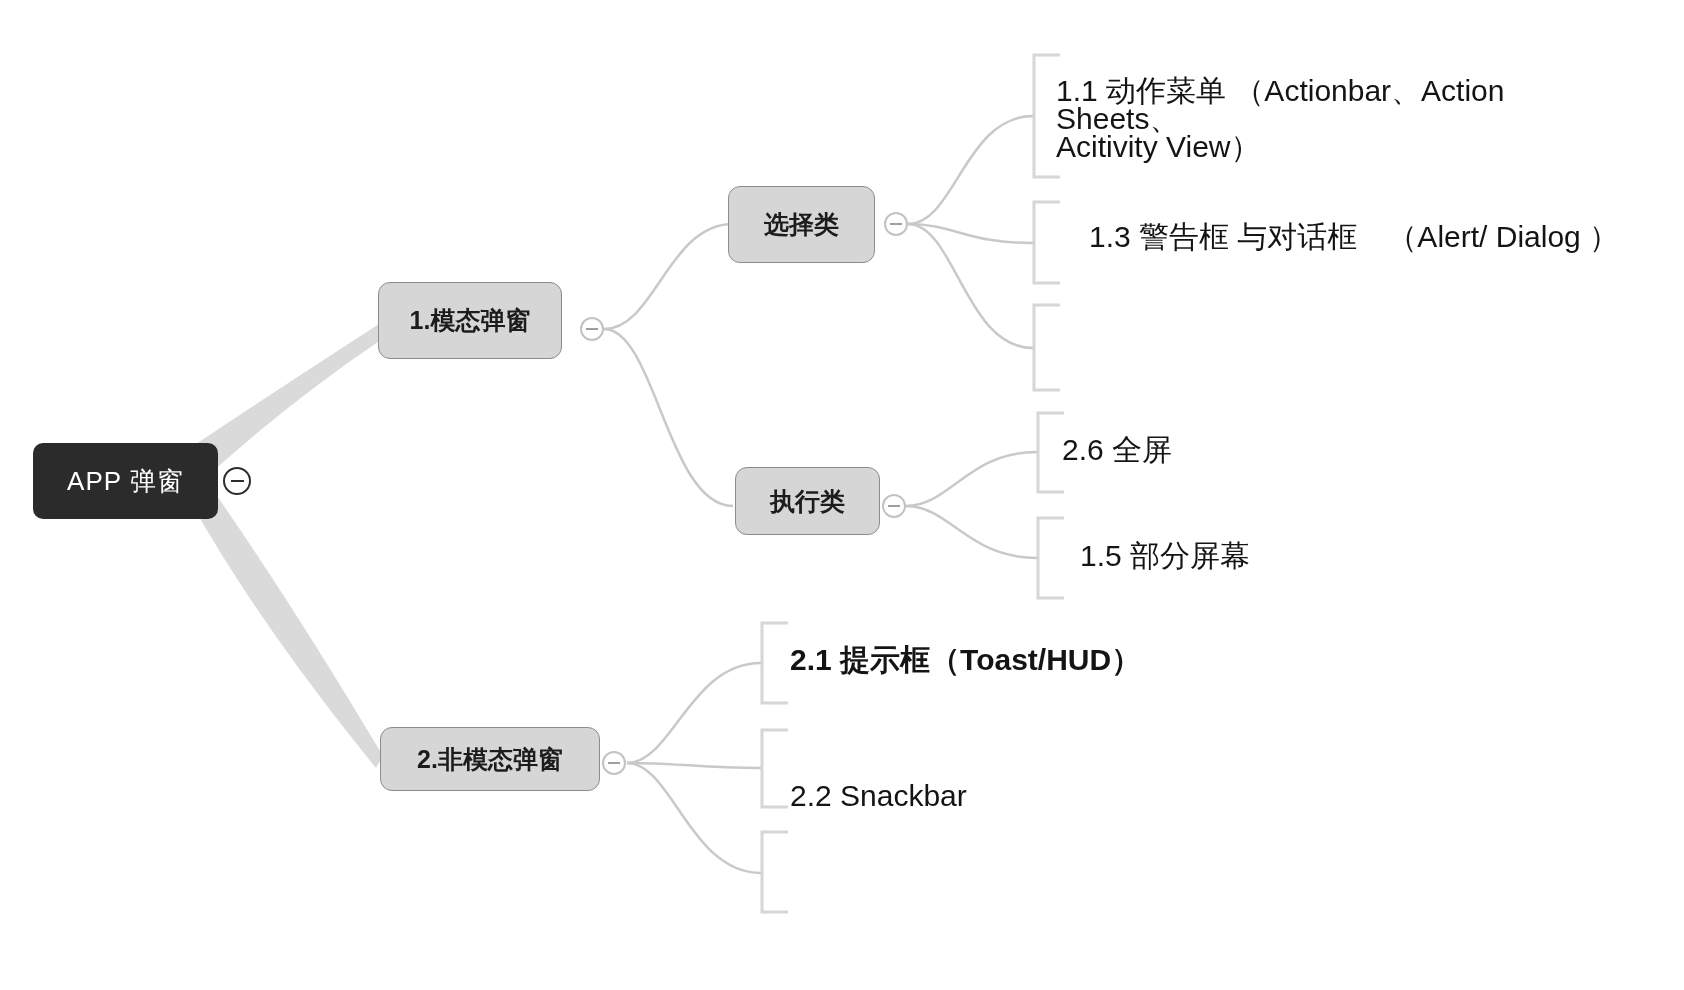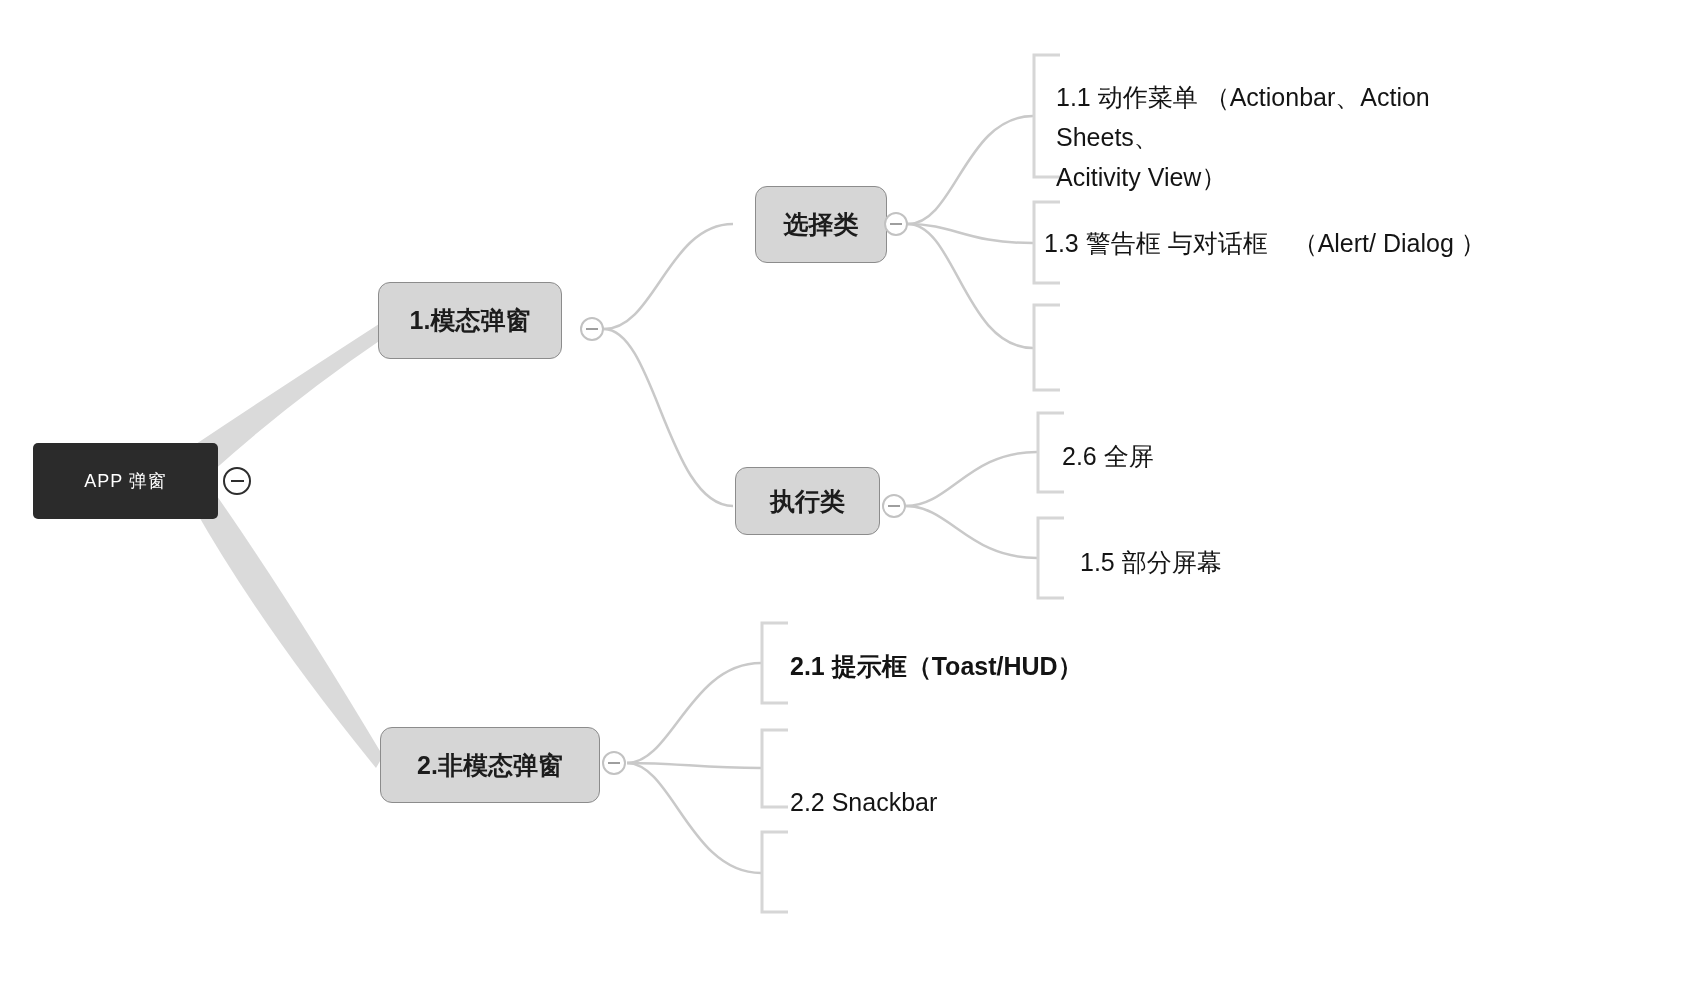--- a/index.html
+++ b/index.html
@@ -14,24 +14,24 @@
   body{font-family:"Liberation Sans","DejaVu Sans",sans-serif;background:var(--canvas-bg);}
   .canvas{position:relative;width:1684px;height:990px;background:var(--canvas-bg);overflow:hidden;}
   svg.connectors{position:absolute;left:0;top:0;z-index:0;}
   .thick{fill:var(--branch-thick);stroke:none;}
   .thin{stroke:var(--branch-thin);stroke-width:2.5;fill:none;}
   .bracket{stroke:var(--bracket);stroke-width:3;fill:none;}
   .node{position:absolute;z-index:2;display:flex;align-items:center;justify-content:center;
         box-sizing:border-box;font-weight:600;color:var(--node-text);
         background:var(--node-bg);border:1.5px solid var(--node-border);border-radius:12px;
         font-size:25px;cursor:default;}
-  .node.root{background:var(--root-bg);color:var(--root-text);border:none;border-radius:5px;
-        font-size:18px;font-weight:500;letter-spacing:1px;}
-  .leaf{position:absolute;z-index:2;color:var(--leaf-text);font-size:25px;font-weight:400;
-        line-height:40px;white-space:pre-line;}
+  .node.root{background:var(--root-bg);color:var(--root-text);border:none;border-radius:10px;
+        font-size:26px;font-weight:500;letter-spacing:1px;}
+  .leaf{position:absolute;z-index:2;color:var(--leaf-text);font-size:30px;font-weight:400;
+        line-height:28px;white-space:pre-line;}
   .collapse{position:absolute;z-index:3;background:#fff;border-radius:50%;box-sizing:border-box;
         display:flex;align-items:center;justify-content:center;cursor:pointer;}
   .collapse.light{width:24px;height:24px;border:2px solid var(--collapse-border);}
   .collapse.dark{width:28px;height:28px;border:2.5px solid var(--collapse-border-root);}
   .collapse .bar{width:12px;height:2px;background:var(--collapse-minus);}
   .collapse.dark .bar{width:13px;height:2.5px;background:var(--collapse-border-root);}
 </style>
 </head>
 <body>
 
@@ -69,38 +69,38 @@
   <div class="node root" style="left:33px;top:443px;width:185px;height:76px;">APP 弹窗</div>
   <div class="collapse dark" style="left:223px;top:467px;">
     <div class="bar"></div>
   </div>
 
   <div class="node" style="left:378px;top:282px;width:184px;height:77px;">1.模态弹窗</div>
   <div class="collapse light" style="left:580px;top:317px;">
     <div class="bar"></div>
   </div>
 
-  <div class="node" style="left:755px;top:186px;width:132px;height:77px;">选择类</div>
+  <div class="node" style="left:728px;top:186px;width:147px;height:77px;">选择类</div>
   <div class="collapse light" style="left:884px;top:212px;">
     <div class="bar"></div>
   </div>
 
   <div class="node" style="left:735px;top:467px;width:145px;height:68px;">执行类</div>
   <div class="collapse light" style="left:882px;top:494px;">
     <div class="bar"></div>
   </div>
 
-  <div class="node" style="left:380px;top:727px;width:220px;height:76px;">2.非模态弹窗</div>
+  <div class="node" style="left:380px;top:727px;width:220px;height:64px;">2.非模态弹窗</div>
   <div class="collapse light" style="left:602px;top:751px;">
     <div class="bar"></div>
   </div>
 
   <div class="leaf" style="left:1056px;top:77px;width:480px;">1.1 动作菜单 （Actionbar、Action Sheets、
 Acitivity View）</div>
-  <div class="leaf" style="left:1044px;top:223px;">1.3 警告框 与对话框　（Alert/ Dialog ）</div>
+  <div class="leaf" style="left:1089px;top:223px;">1.3 警告框 与对话框　（Alert/ Dialog ）</div>
 
   <div class="leaf" style="left:1062px;top:436px;">2.6 全屏</div>
   <div class="leaf" style="left:1080px;top:542px;">1.5 部分屏幕</div>
 
   <div class="leaf" style="left:790px;top:646px;font-weight:bold;">2.1 提示框（Toast/HUD）</div>
   <div class="leaf" style="left:790px;top:748px;margin-top:34px;">2.2 Snackbar</div>
 
 </div>
 
 </body></html>

